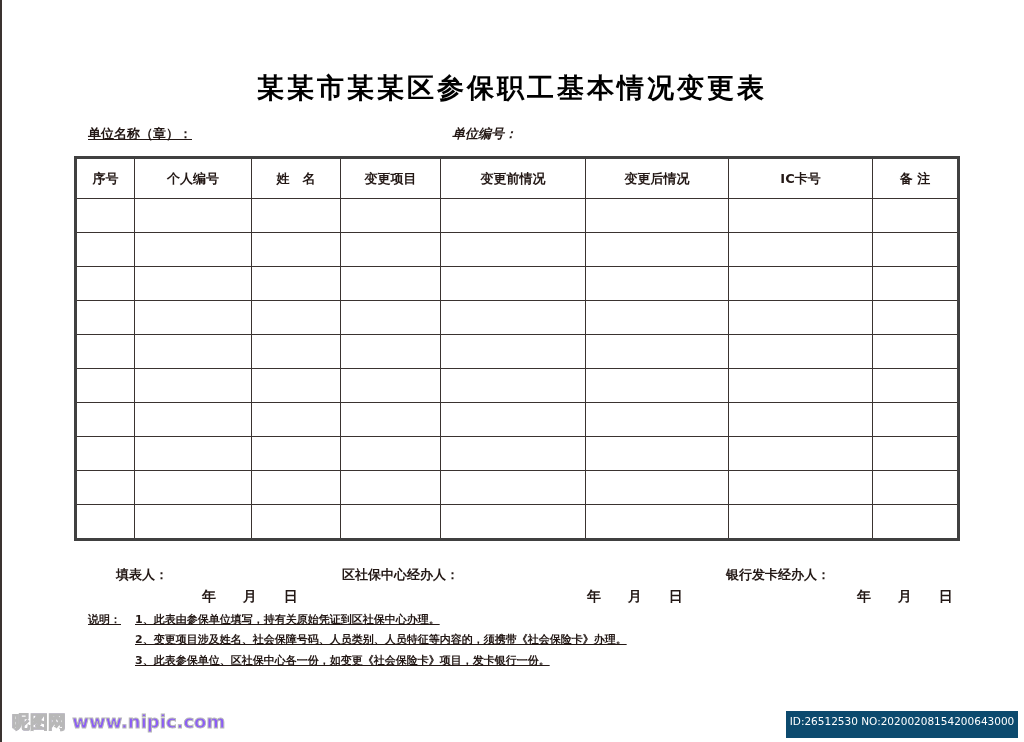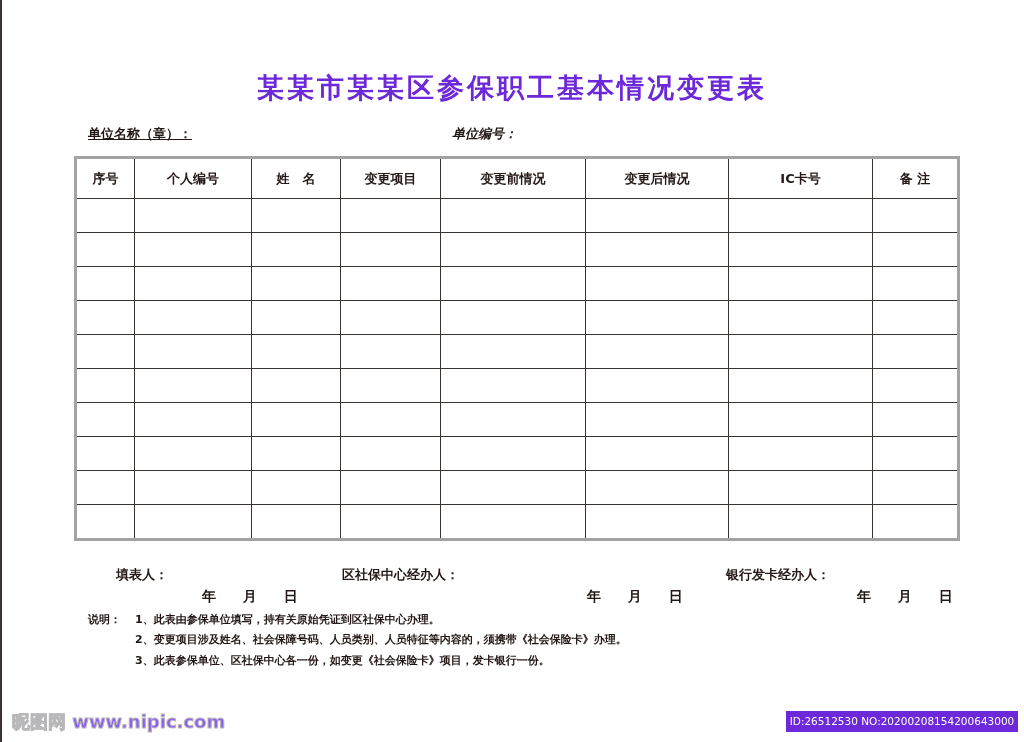--- a/index.html
+++ b/index.html
@@ -3,43 +3,43 @@
 <meta charset="utf-8">
 <style>
   html, body { margin:0; padding:0; }
   body {
     width:1024px; height:742px; position:relative; overflow:hidden;
     background:#ffffff; font-family:"DejaVu Sans", sans-serif; color:#231815;
   }
   .left-edge { position:absolute; left:0; top:0; width:2px; height:742px; background:#3a3330; }
   .title {
     position:absolute; left:0; width:1024px; top:70px; text-align:center;
-    font-size:27px; font-weight:bold; letter-spacing:3px; color:#6d28d9;
+    font-size:27px; font-weight:bold; letter-spacing:3px; color:#000000;
   }
   .meta { position:absolute; top:125px; font-size:13px; font-weight:bold; }
   table.grid {
     position:absolute; left:74px; top:156px; border-collapse:collapse;
-    border:3px solid #a3a3a3;
+    border:3px solid #404040;
   }
   table.grid td, table.grid th {
     border:1.5px solid #3a3330; padding:0; font-size:13px; font-weight:bold;
     text-align:center; color:#231815;
   }
   table.grid th { height:39px; }
   table.grid td { height:33px; }
   .foot { position:absolute; font-size:13px; font-weight:bold; }
   .date { position:absolute; font-size:14px; font-weight:bold; word-spacing:22px;margin-left:24px; }
-  .note { position:absolute; font-size:11px; font-weight:bold; }
+  .note { position:absolute; font-size:11px; font-weight:bold;text-decoration:underline; }
   .watermark {
     position:absolute; left:12px; top:710px; font-size:18px; font-weight:bold;
     color:#8b5cf6; -webkit-text-stroke:1px #b8b8b8; letter-spacing:0px;
   }
   .idbar {
-    position:absolute; left:786px; top:711px; width:232px; height:21px;
-    background:#6d28d9; color:#ffffff; font-size:10.5px; line-height:21px; text-align:center;
+    position:absolute; left:786px; top:711px; width:232px; height:27px;
+    background:#0c4a6e; color:#ffffff; font-size:10.5px; line-height:21px; text-align:center;
     font-family:"DejaVu Sans", sans-serif;
   }
 </style>
 </head>
 <body>
 
 <div class="left-edge"></div>
 
 <div class="title">某某市某某区参保职工基本情况变更表</div>
 

